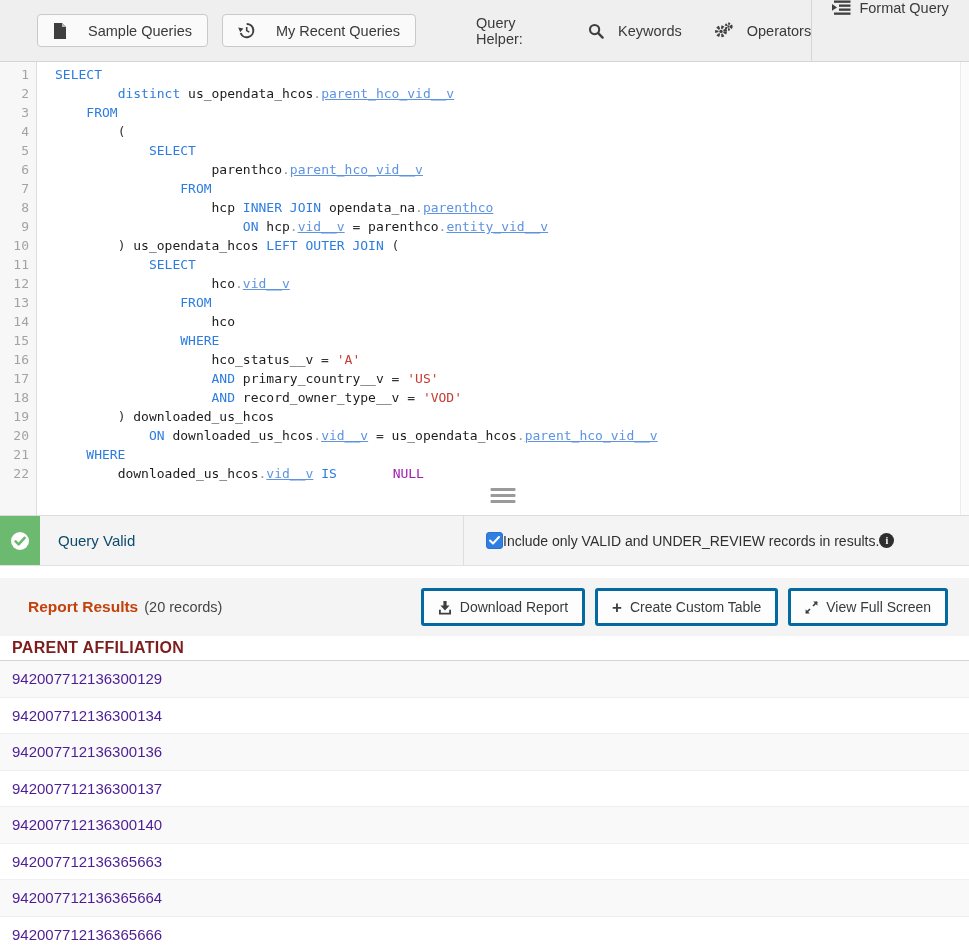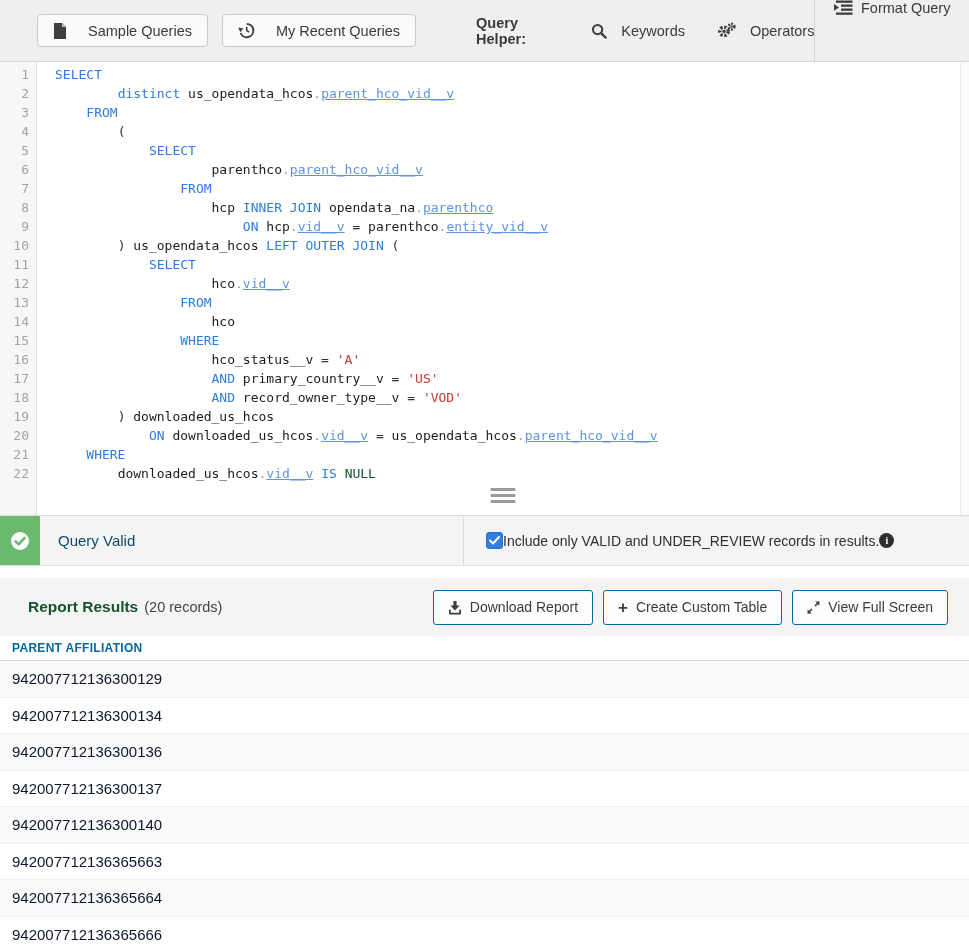--- a/index.html
+++ b/index.html
@@ -15,21 +15,21 @@
     display:flex; align-items:center;
   }
   .tb-btn {
     display:inline-flex; align-items:center; gap:21px;
     background:#fafafa; border:1px solid #c9c9c9; border-radius:4px;
     height:33px; padding:0 15px; font-size:14.5px; color:#3a3a3a; cursor:pointer;
     white-space:nowrap;
   }
   .tb-btn:first-of-type { margin-left:37px; }
   .tb-btn + .tb-btn { margin-left:14px; }
-  .helper-label { font-weight:bold; font-size:14.5px; color:#3a3a3a; margin-left:60px; }
+  .helper-label { font-weight:normal; font-size:14.5px; color:#3a3a3a; margin-left:60px; }
   .helper-item {
     display:inline-flex; align-items:center; gap:14px; margin-left:32px;
     font-size:14.5px; color:#3a3a3a; cursor:pointer; white-space:nowrap;
   }
   .format-section {
     margin-left:auto; align-self:stretch; width:178px;
     border-left:1px solid #d5d5d5;
     display:flex; align-items:flex-start; justify-content:center; gap:8px;
     font-size:14.5px; color:#3a3a3a; cursor:pointer;
   }
@@ -49,21 +49,21 @@
     color:#1c1c1c; white-space:pre; overflow:hidden; cursor:text;
   }
   .scroll-track {
     position:absolute; right:0; top:0; bottom:0; width:9px;
     background:#fbfbfb; border-left:1px solid #ececec;
   }
   .tk-kw  { color:#2d7de0; }
   .tk-prop{ color:#5d93e1;text-decoration:underline; }
   .tk-dot { color:#999;    }
   .tk-str { color:#c43b32; }
-  .tk-nul { color:#14532d; }
+  .tk-nul { color:#a21caf;margin-left:48px; }
   .tk-op, .tk-par { color:#333; }
   .tk-id  { color:#1c1c1c; }
   .tk-pln { color:#1c1c1c; }
   .resize-handle {
     position:absolute; bottom:9px; left:50%; transform:translateX(calc(-50% + 18px));
     display:flex; flex-direction:column; gap:3px; cursor:row-resize; padding:3px;
   }
   .resize-handle span { width:25px; height:3px; background:#9a9a9a; border-radius:1px; }
 
   
@@ -79,42 +79,42 @@
   .checkbox-label { font-size:14px; color:#2f2f2f; cursor:pointer; }
   .info-icon {
     width:15px; height:15px; border-radius:50%; background:#2e2e2e; color:#fff;
     font:bold 10px/15px "Liberation Serif", serif; text-align:center; cursor:pointer; flex:0 0 auto;
   }
 
   .spacer { height:12px; background:#fff; }
 
   
   .results-bar { height:58px; background:#f4f4f4; display:flex; align-items:center; padding:0 21px 0 28px; }
-  .results-title { font-size:15.5px; font-weight:bold; color:#14532d; }
+  .results-title { font-size:15.5px; font-weight:bold; color:#c2410c; }
   .results-count { font-size:14.5px; color:#454545; margin-left:6px; }
   .results-actions { margin-left:auto; display:flex; gap:10px; }
   .action-btn {
     display:inline-flex; align-items:center; gap:8px;
-    background:#fdfdfd; border:1px solid #0369a1; border-radius:3px;
+    background:#fdfdfd; border:3px solid #0369a1; border-radius:3px;
     height:35px; padding:16px 14px; font-size:14px; color:#3a3a3a; cursor:pointer; white-space:nowrap;
   }
   .plus-glyph { font-size:17px; font-weight:bold; line-height:1; color:#3f3f3f; }
 
   
   .table-header {
     height:25px; display:flex; align-items:center; padding-left:12px;
-    font-size:12px; font-weight:bold; letter-spacing:0.3px; color:#0369a1;
+    font-size:16px; font-weight:bold; letter-spacing:0.3px; color:#7f1d1d;
     border-bottom:1px solid #d4d4d4; background:#fff;
   }
   .table-row {
     height:36.5px; display:flex; align-items:center; padding-left:12px;
     font-size:15px; border-bottom:1px solid #f0f0f0; background:#fff;
   }
   .table-row:nth-child(odd) { background:#f9f9f9; }
-  .table-row a { color:#0f172a; text-decoration:none; cursor:pointer; }
+  .table-row a { color:#4c1d95; text-decoration:none; cursor:pointer; }
 
   svg { display:block; }
 </style>
 </head>
 <body>
 
 <div class="toolbar">
   <button class="tb-btn">
     <span>
       <svg width="14" height="16" viewBox="0 0 14 16">

